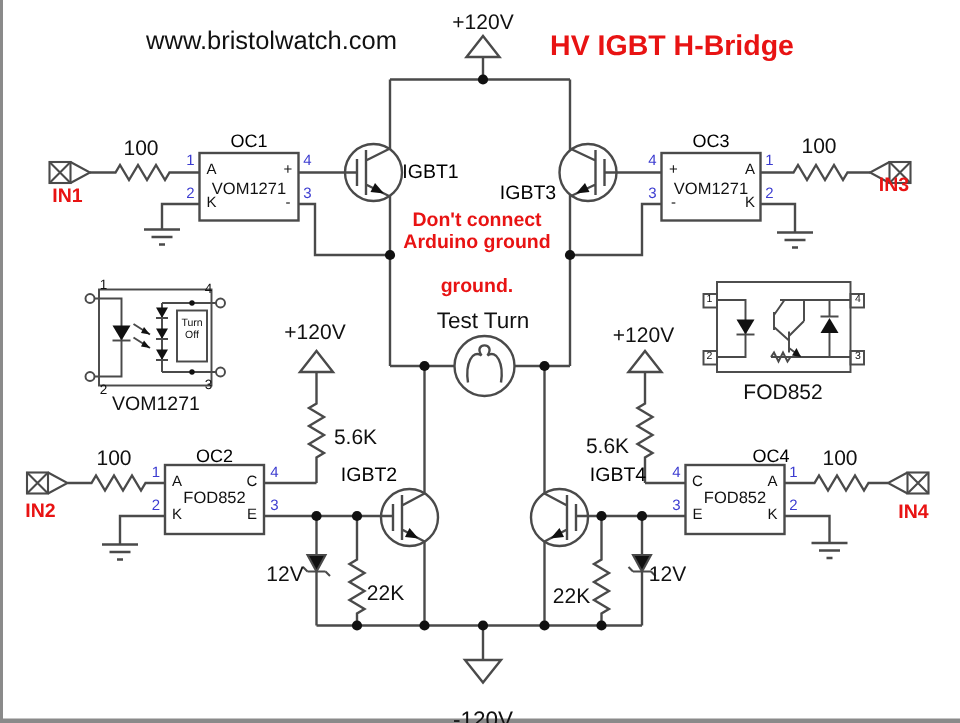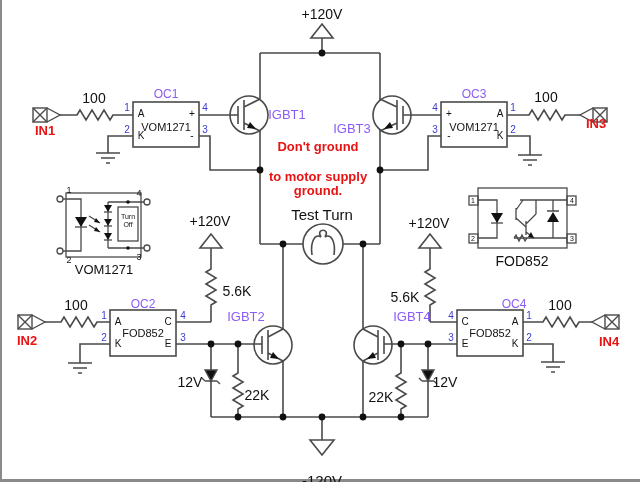--- a/index.html
+++ b/index.html
@@ -6,21 +6,21 @@
   .stage{position:relative;width:640px;height:482px;background:#ffffff;
          font-family:"Liberation Sans",sans-serif;overflow:hidden;}
   .stage svg{position:absolute;left:0;top:0;}
   .lbl{position:absolute;transform:translate(-50%,-50%);white-space:nowrap;
        line-height:1;color:#111;}
   .fs7{font-size:7px;}.fs9{font-size:9px;}.fs10{font-size:10px;}
   .fs11{font-size:11px;}.fs12{font-size:12px;}.fs13{font-size:13px;}
   .fs14{font-size:14px;}.fs15{font-size:15px;}.fs17{font-size:17px;}
   .fs19{font-size:19px;font-weight:bold;}
   .red{color:#e81313;font-weight:bold;}
-  .mag{color:#8b5cf6;}
+  .mag{color:#000000;}
   .blue{color:#3b3bd0;}
   .edge{position:absolute;background:#8a8a8a;}
 </style>
 </head>
 <body>
 
 <div class="stage">
 
   <svg width="640" height="482" viewBox="0 0 640 482">
 
@@ -196,28 +196,30 @@
       <polygon points="534,238 528,237 531,232" fill="#111" stroke="none"></polygon>
       <path d="M514,238 l2,-3 l3,6 l3,-6 l3,6 l2,-3"></path>
       <path d="M553,200 V211 M547,211 H559 M553,222 V238"></path>
       <polygon points="547,222 559,222 553,212" fill="#111" stroke="none"></polygon>
     </g>
   </svg>
 
   <div class="edge" style="left:0;top:0;width:2px;height:482px;"></div>
   <div class="edge" style="left:0;top:479px;width:640px;height:3px;"></div>
 
+  <div class="lbl fs17" style="left:181px;top:27px">www.bristolwatch.com</div>
+  <div class="lbl fs19 red" style="left:448px;top:31px">HV IGBT H-Bridge</div>
 
   <div class="lbl fs14" style="left:322px;top:14px">+120V</div>
   <div class="lbl fs14" style="left:210px;top:221px">+120V</div>
   <div class="lbl fs14" style="left:429px;top:223px">+120V</div>
   <div class="lbl fs15" style="left:322px;top:480px">-120V</div>
 
-  <div class="lbl fs13 red" style="left:318px;top:146px">Don't ground</div>
-  <div class="lbl fs13 red" style="left:318px;top:176px">to motor supply</div>
+  <div class="lbl fs13 red" style="left:318px;top:146px">Don't connect</div>
+  <div class="lbl fs13 red" style="left:318px;top:161px">Arduino ground</div>
   <div class="lbl fs13 red" style="left:318px;top:190px">ground.</div>
 
   <div class="lbl fs15" style="left:322px;top:214px">Test Turn</div>
 
   <div class="lbl fs13 red" style="left:45px;top:130px">IN1</div>
   <div class="lbl fs13 red" style="left:27px;top:340px">IN2</div>
   <div class="lbl fs13 red" style="left:596px;top:123px">IN3</div>
   <div class="lbl fs13 red" style="left:609px;top:341px">IN4</div>
 
   <div class="lbl fs14" style="left:94px;top:98px">100</div>

